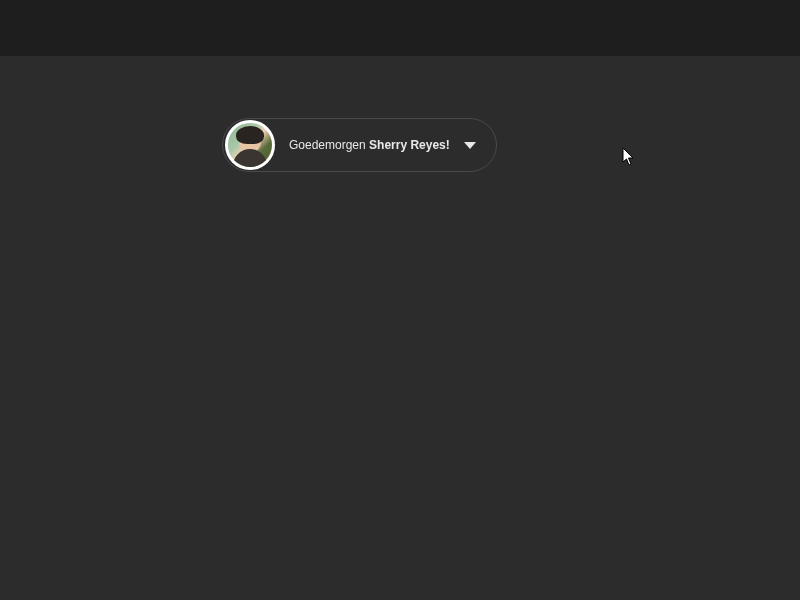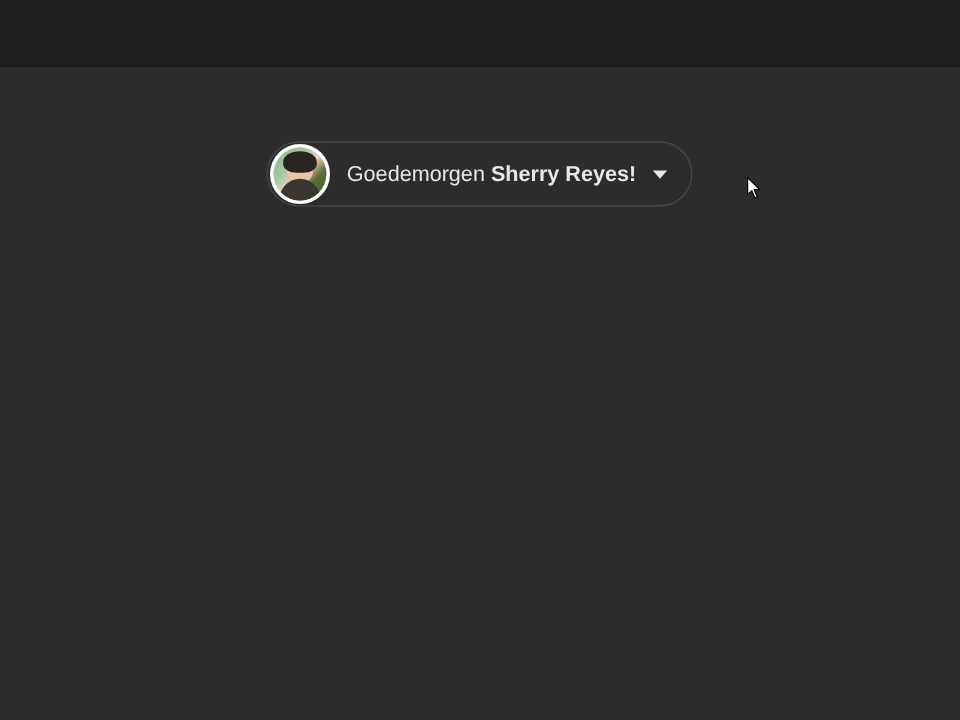--- a/index.html
+++ b/index.html
@@ -79,21 +79,21 @@
       transform: translateX(-50%);
       width: 28px;
       height: 18px;
       background: #2a2420;
       border-radius: 50% 50% 40% 40%;
       z-index: 1;
     }
     
     .greeting-text {
       color: #e8e8e8;
-      font-size: 18px;
+      font-size: 12px;
       margin-left: 14px;
       white-space: nowrap;
     }
     
     .greeting-text .name {
       font-weight: 700;
     }
     
     .chevron {
       margin-left: 14px;

